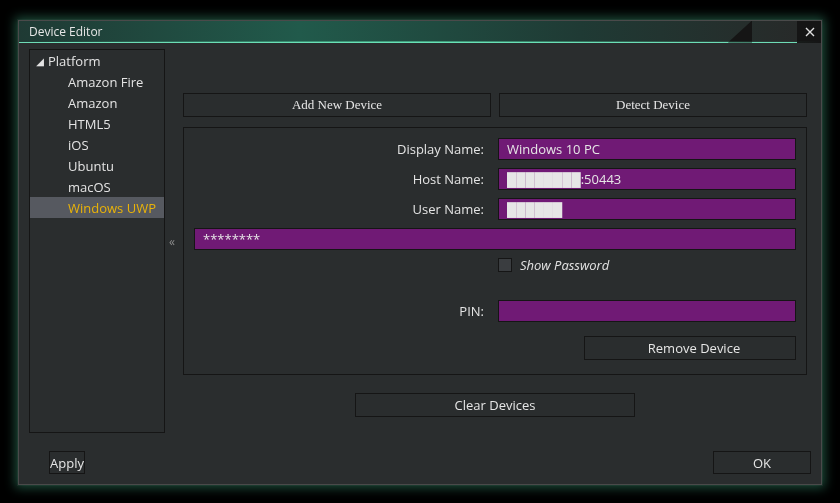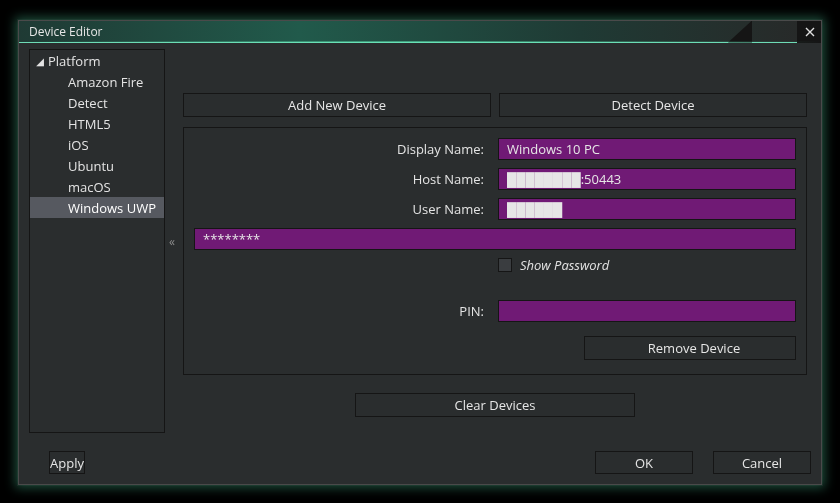--- a/index.html
+++ b/index.html
@@ -59,35 +59,35 @@
     overflow:hidden;
   }
   .tree-row {
     height: 21px;
     display:flex; align-items:center;
     font-size: 13px; color:#e4e4e4;
     white-space: nowrap;
   }
   .tree-row.root { padding-left: 4px; }
   .tree-row.child { padding-left: 38px; }
-  .tree-row.selected { background: #565960; color:#ffffff; }
+  .tree-row.selected { background: #565960; color:#eab308; }
   .disclosure { width:12px; text-align:center; margin-right:2px; color:#e4e4e4; font-size:10px; }
   .tree-label {}
 
   .collapse-handle {
     width: 14px;
     display:flex; align-items:center; justify-content:center;
     color:#8c8c8c; font-size:12px;
   }
 
   .main { flex:1; display:flex; flex-direction:column; }
 
   .main-spacer-top { height: 44px; }
 
-  .button-row { display:flex; gap: 8px; padding: 0 4px 10px 4px; }
+  .button-row { display:flex; gap: 8px; padding: 0 4px 10px 4px; font-family: Liberation Serif, serif; }
   .btn {
     flex:1; height: 24px;
     background: #2a2d2e;
     border: 1px solid #151515;
     color:#e6e6e6; font-size:13px;
     display:flex; align-items:center; justify-content:center;
     user-select:none;
   }
 
   .form-panel {
@@ -154,21 +154,21 @@
 
       <div class="tree">
         <div class="tree-row root">
           <span class="disclosure">◢</span>
           <span class="tree-label">Platform</span>
         </div>
         <div class="tree-row child">
           <span class="tree-label">Amazon Fire</span>
         </div>
         <div class="tree-row child">
-          <span class="tree-label">Detect</span>
+          <span class="tree-label">Amazon</span>
         </div>
         <div class="tree-row child">
           <span class="tree-label">HTML5</span>
         </div>
         <div class="tree-row child">
           <span class="tree-label">iOS</span>
         </div>
         <div class="tree-row child">
           <span class="tree-label">Ubuntu</span>
         </div>
@@ -260,20 +260,17 @@
       <div class="bb-left">
         <div class="btn">
           <span>Apply</span>
         </div>
       </div>
       <div class="bb-spacer"></div>
       <div class="bb-right">
         <div class="btn">
           <span>OK</span>
         </div>
-        <div class="btn">
-          <span>Cancel</span>
-        </div>
       </div>
     </div>
 
   </div>
 </div>
 
 </body></html>

